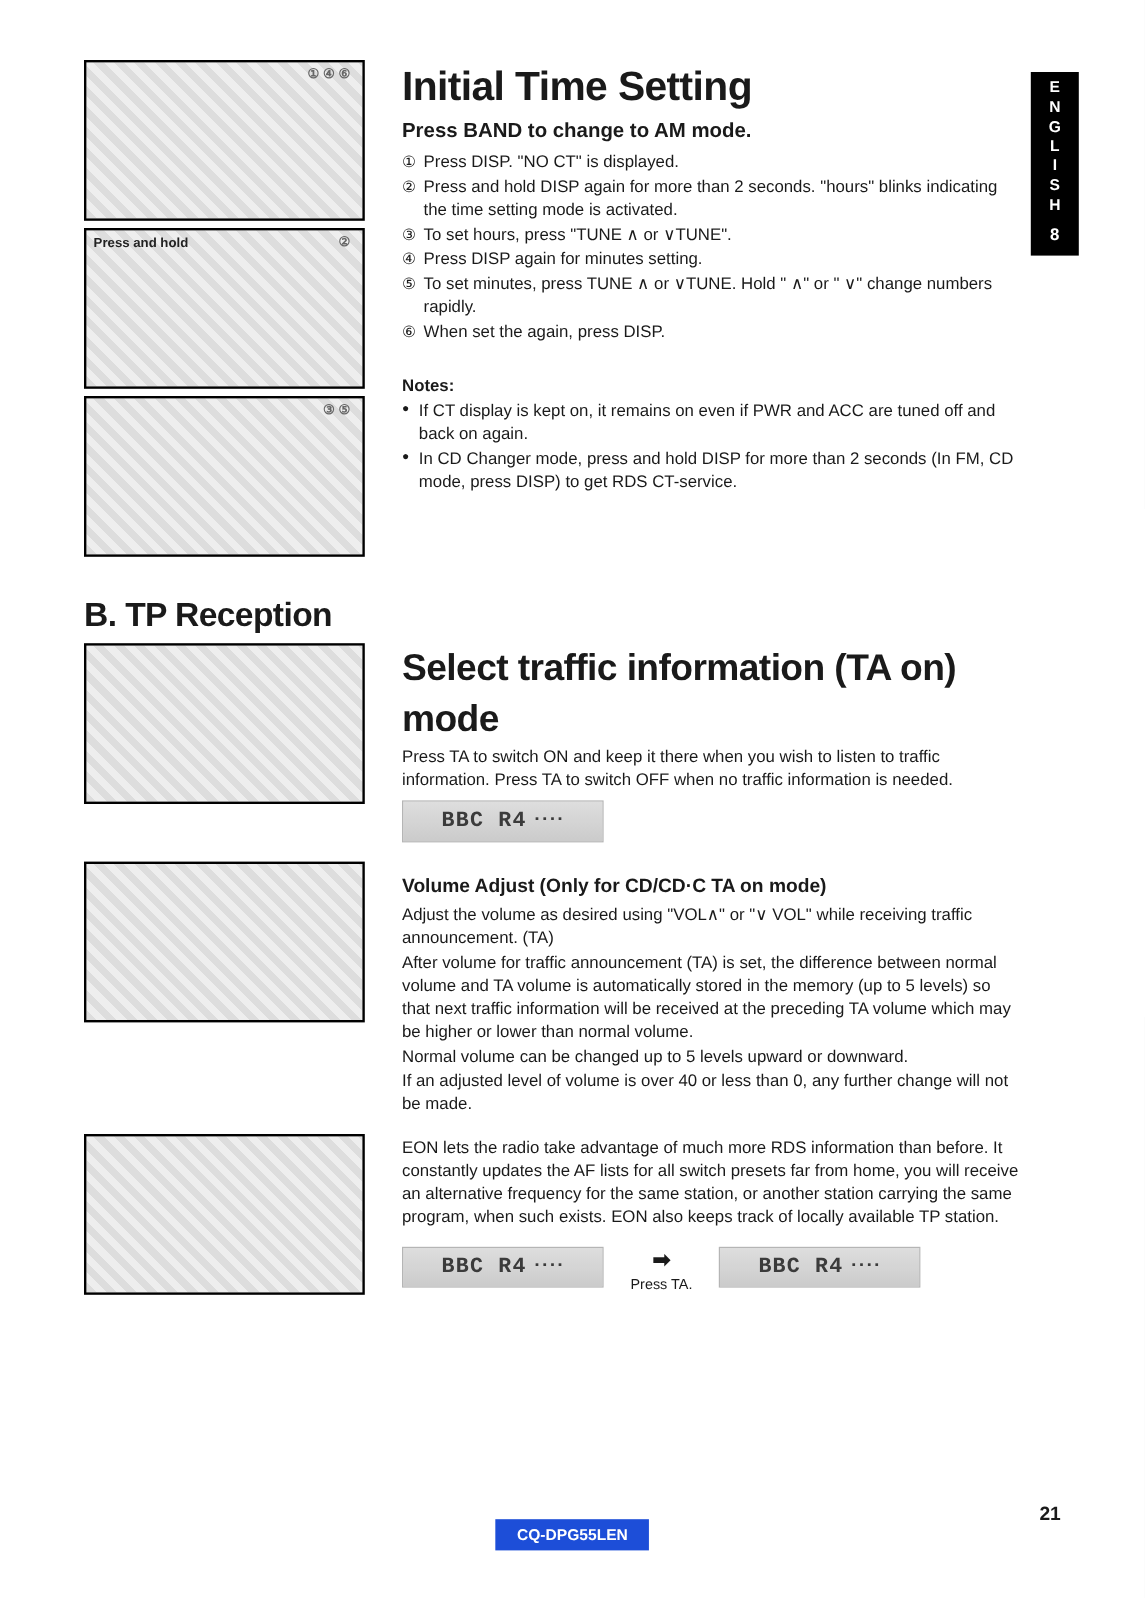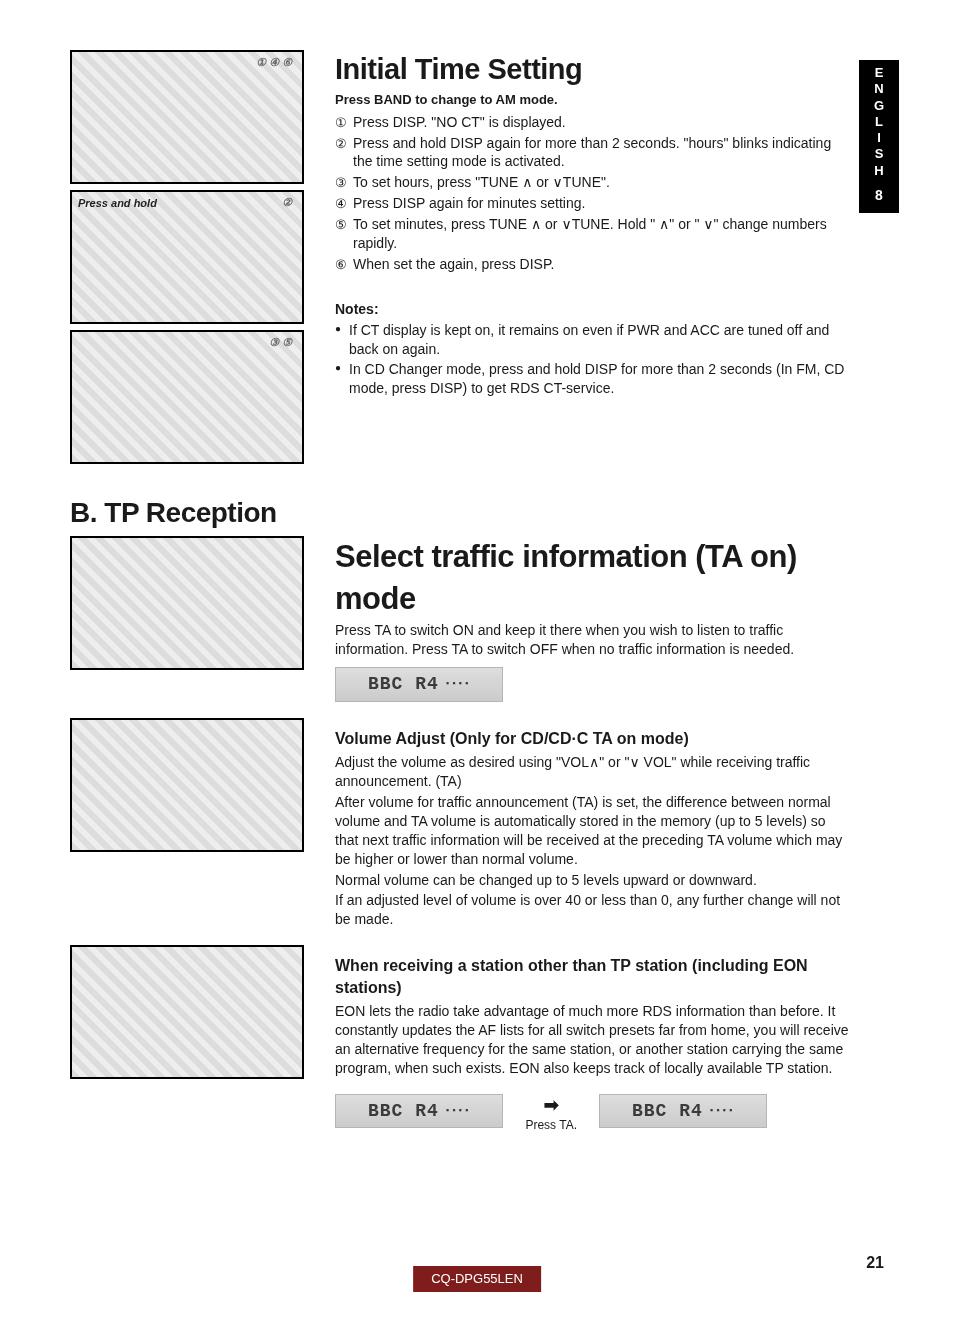--- a/index.html
+++ b/index.html
@@ -42,32 +42,32 @@
   .left-col { width: 235px; flex-shrink:0; }
   .right-col { flex:1; padding-right:50px; }
 
   .img-box {
     width: 230px; height: 130px;
     border: 2px solid #000;
     margin-bottom: 6px;
     background: repeating-linear-gradient(45deg,#ddd,#ddd 6px,#eee 6px,#eee 12px);
     position: relative;
     display:flex; align-items:center; justify-content:center;
-    font-size:10px; color:#666;font-style:italic;
+    font-size:10px; color:#666;
   }
   .img-label {
     position:absolute; top:4px; left:6px; font-size:11px; color:#222; font-weight:bold;
   }
   .callouts-top { position:absolute; top:3px; right:10px; font-size:11px; font-weight:bold; }
   
-  h1 { font-size:29px; font-weight:800; margin:0 0 2px 0; letter-spacing:-0.5px; }
+  h1 { font-size:34px; font-weight:800; margin:0 0 2px 0; letter-spacing:-0.5px; }
   h1.tight { font-size:31px; }
   h2 { font-size:28px; font-weight:800; margin:24px 0 4px 0; letter-spacing:-0.5px; }
   h3 { font-size:16px; font-weight:700; margin:10px 0 4px 0; }
-  .sub-bold { font-weight:700; font-size:13px; }
+  .sub-bold { font-weight:700; font-size:17px; }
   .num-list { margin:4px 0 8px 0; padding:0; list-style:none; }
   .num-list li { margin:2px 0; padding-left:18px; position:relative; }
   .num-list li .circ { position:absolute; left:0; top:1px; font-size:13px; }
   .notes-head { font-weight:700; margin-top:26px; }
   .bullets { margin:2px 0 0 0; padding:0; list-style:none; }
   .bullets li { position:relative; padding-left:14px; margin:2px 0; }
   .bullets li::before { content:"●"; position:absolute; left:0; top:1px; font-size:10px; }
 
   .lcd {
     display:inline-block;
@@ -85,23 +85,23 @@
   .lcd .mini { font-size:9px; vertical-align:middle; margin-left:6px; }
   
   .lcd-row { display:flex; align-items:center; gap:22px; margin-top:10px; }
   .arrow { font-weight:bold; font-size:18px; }
   .press-ta { font-size:12px; text-align:center; }
 
   .footer-box {
     position:absolute;
     bottom:40px; left:50%;
     transform:translateX(-50%);
-    background:#7f1d1d; color:#fff;
+    background:#1d4ed8; color:#fff;
     padding:4px 18px;
-    font-weight:normal; font-size:13px;
+    font-weight:bold; font-size:13px;
   }
   .page-no {
     position:absolute; bottom:58px; right:70px;
     font-weight:bold; font-size:16px;
   }
   p { margin:2px 0; }
 </style>
 </head>
 <body>
 
@@ -176,21 +176,20 @@
       <p>Normal volume can be changed up to 5 levels upward or downward.</p>
       <p>If an adjusted level of volume is over 40 or less than 0, any further change will not be made.</p>
     </div>
   </div>
 
   <div class="row" style="margin-top:14px;">
     <div class="left-col">
       <div class="img-box"></div>
     </div>
     <div class="right-col">
-      <h3>When receiving a station other than TP station (including EON stations)</h3>
       <p>EON lets the radio take advantage of much more RDS information than before. It constantly updates the AF lists for all switch presets far from home, you will receive an alternative frequency for the same station, or another station carrying the same program, when such exists. EON also keeps track of locally available TP station.</p>
       <div class="lcd-row">
         <span class="lcd">
           <span>BBC R4</span><span class="mini">▪▪▪▪</span>
         </span>
         <div style="text-align:center">
           <div class="arrow">➡</div>
           <div class="press-ta">Press TA.</div>
         </div>
         <span class="lcd">

